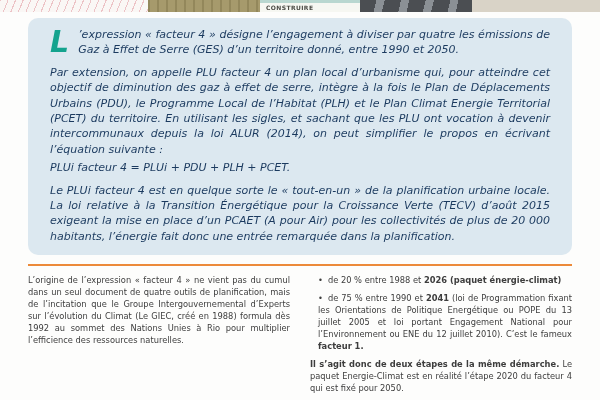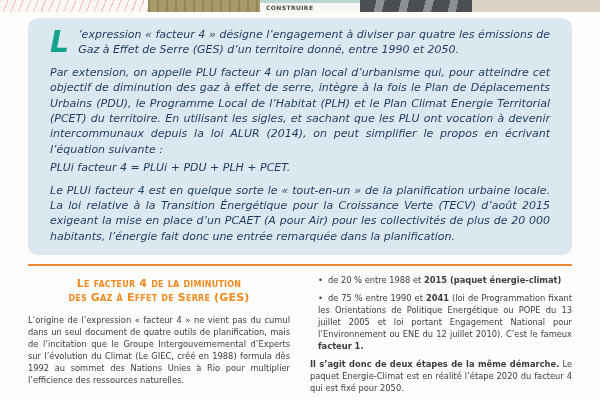--- a/index.html
+++ b/index.html
@@ -71,31 +71,27 @@
   <p>Par extension, on appelle PLU facteur 4 un plan local d’urbanisme qui, pour atteindre cet objectif de diminution des gaz à effet de serre, intègre à la fois le Plan de Déplacements Urbains (PDU), le Programme Local de l’Habitat (PLH) et le Plan Climat Energie Territorial (PCET) du territoire. En utilisant les sigles, et sachant que les PLU ont vocation à devenir intercommunaux depuis la loi ALUR (2014), on peut simplifier le propos en écrivant l’équation suivante :</p>
   <p class="equation">PLUi facteur 4 = PLUi + PDU + PLH + PCET.</p>
   <p>Le PLUi facteur 4 est en quelque sorte le « tout-en-un » de la planification urbaine locale. La loi relative à la Transition Énergétique pour la Croissance Verte (TECV) d’août 2015 exigeant la mise en place d’un PCAET (A pour Air) pour les collectivités de plus de 20 000 habitants, l’énergie fait donc une entrée remarquée dans la planification.</p>
 </div>
 
 <div class="divider"></div>
 
 <div class="columns">
 
   <div class="col">
-    <h2 class="orange-heading">
-      <span>Le facteur 4 de la diminution</span><br>
-      <span>des Gaz à Effet de Serre (GES)</span>
-    </h2>
     <p>L’origine de l’expression « facteur 4 » ne vient pas du cumul dans un seul document de quatre outils de planification, mais de l’incitation que le Groupe Intergouvernemental d’Experts sur l’évolution du Climat (Le GIEC, créé en 1988) formula dès 1992 au sommet des Nations Unies à Rio pour multiplier l’efficience des ressources naturelles.</p>
 
   </div>
 
   <div class="col">
     <ul class="bullets">
-      <li><span class="bullet-glyph">•</span><span>de 20 % entre 1988 et </span><b>2015 (paquet énergie-climat)</b></li>
+      <li><span class="bullet-glyph">•</span><span>de 20 % entre 1988 et </span><b>2026 (paquet énergie-climat)</b></li>
       <li><span class="bullet-glyph">•</span><span>de 75 % entre 1990 et </span><b>2041</b><span> (loi de Programmation fixant les Orientations de Politique Energétique ou POPE du 13 juillet 2005 et loi portant Engagement National pour l’Environnement ou ENE du 12 juillet 2010). C’est le fameux </span><b>facteur 1.</b></li>
     </ul>
     <p><b>Il s’agit donc de deux étapes de la même démarche.</b><span> Le paquet Energie-Climat est en réalité l’étape 2020 du facteur 4 qui est fixé pour 2050.</span></p>
     <h3 class="teal-heading">Le paquet Énergie-Climat</h3>
 
   </div>
 
 </div>
 
 </body></html>

